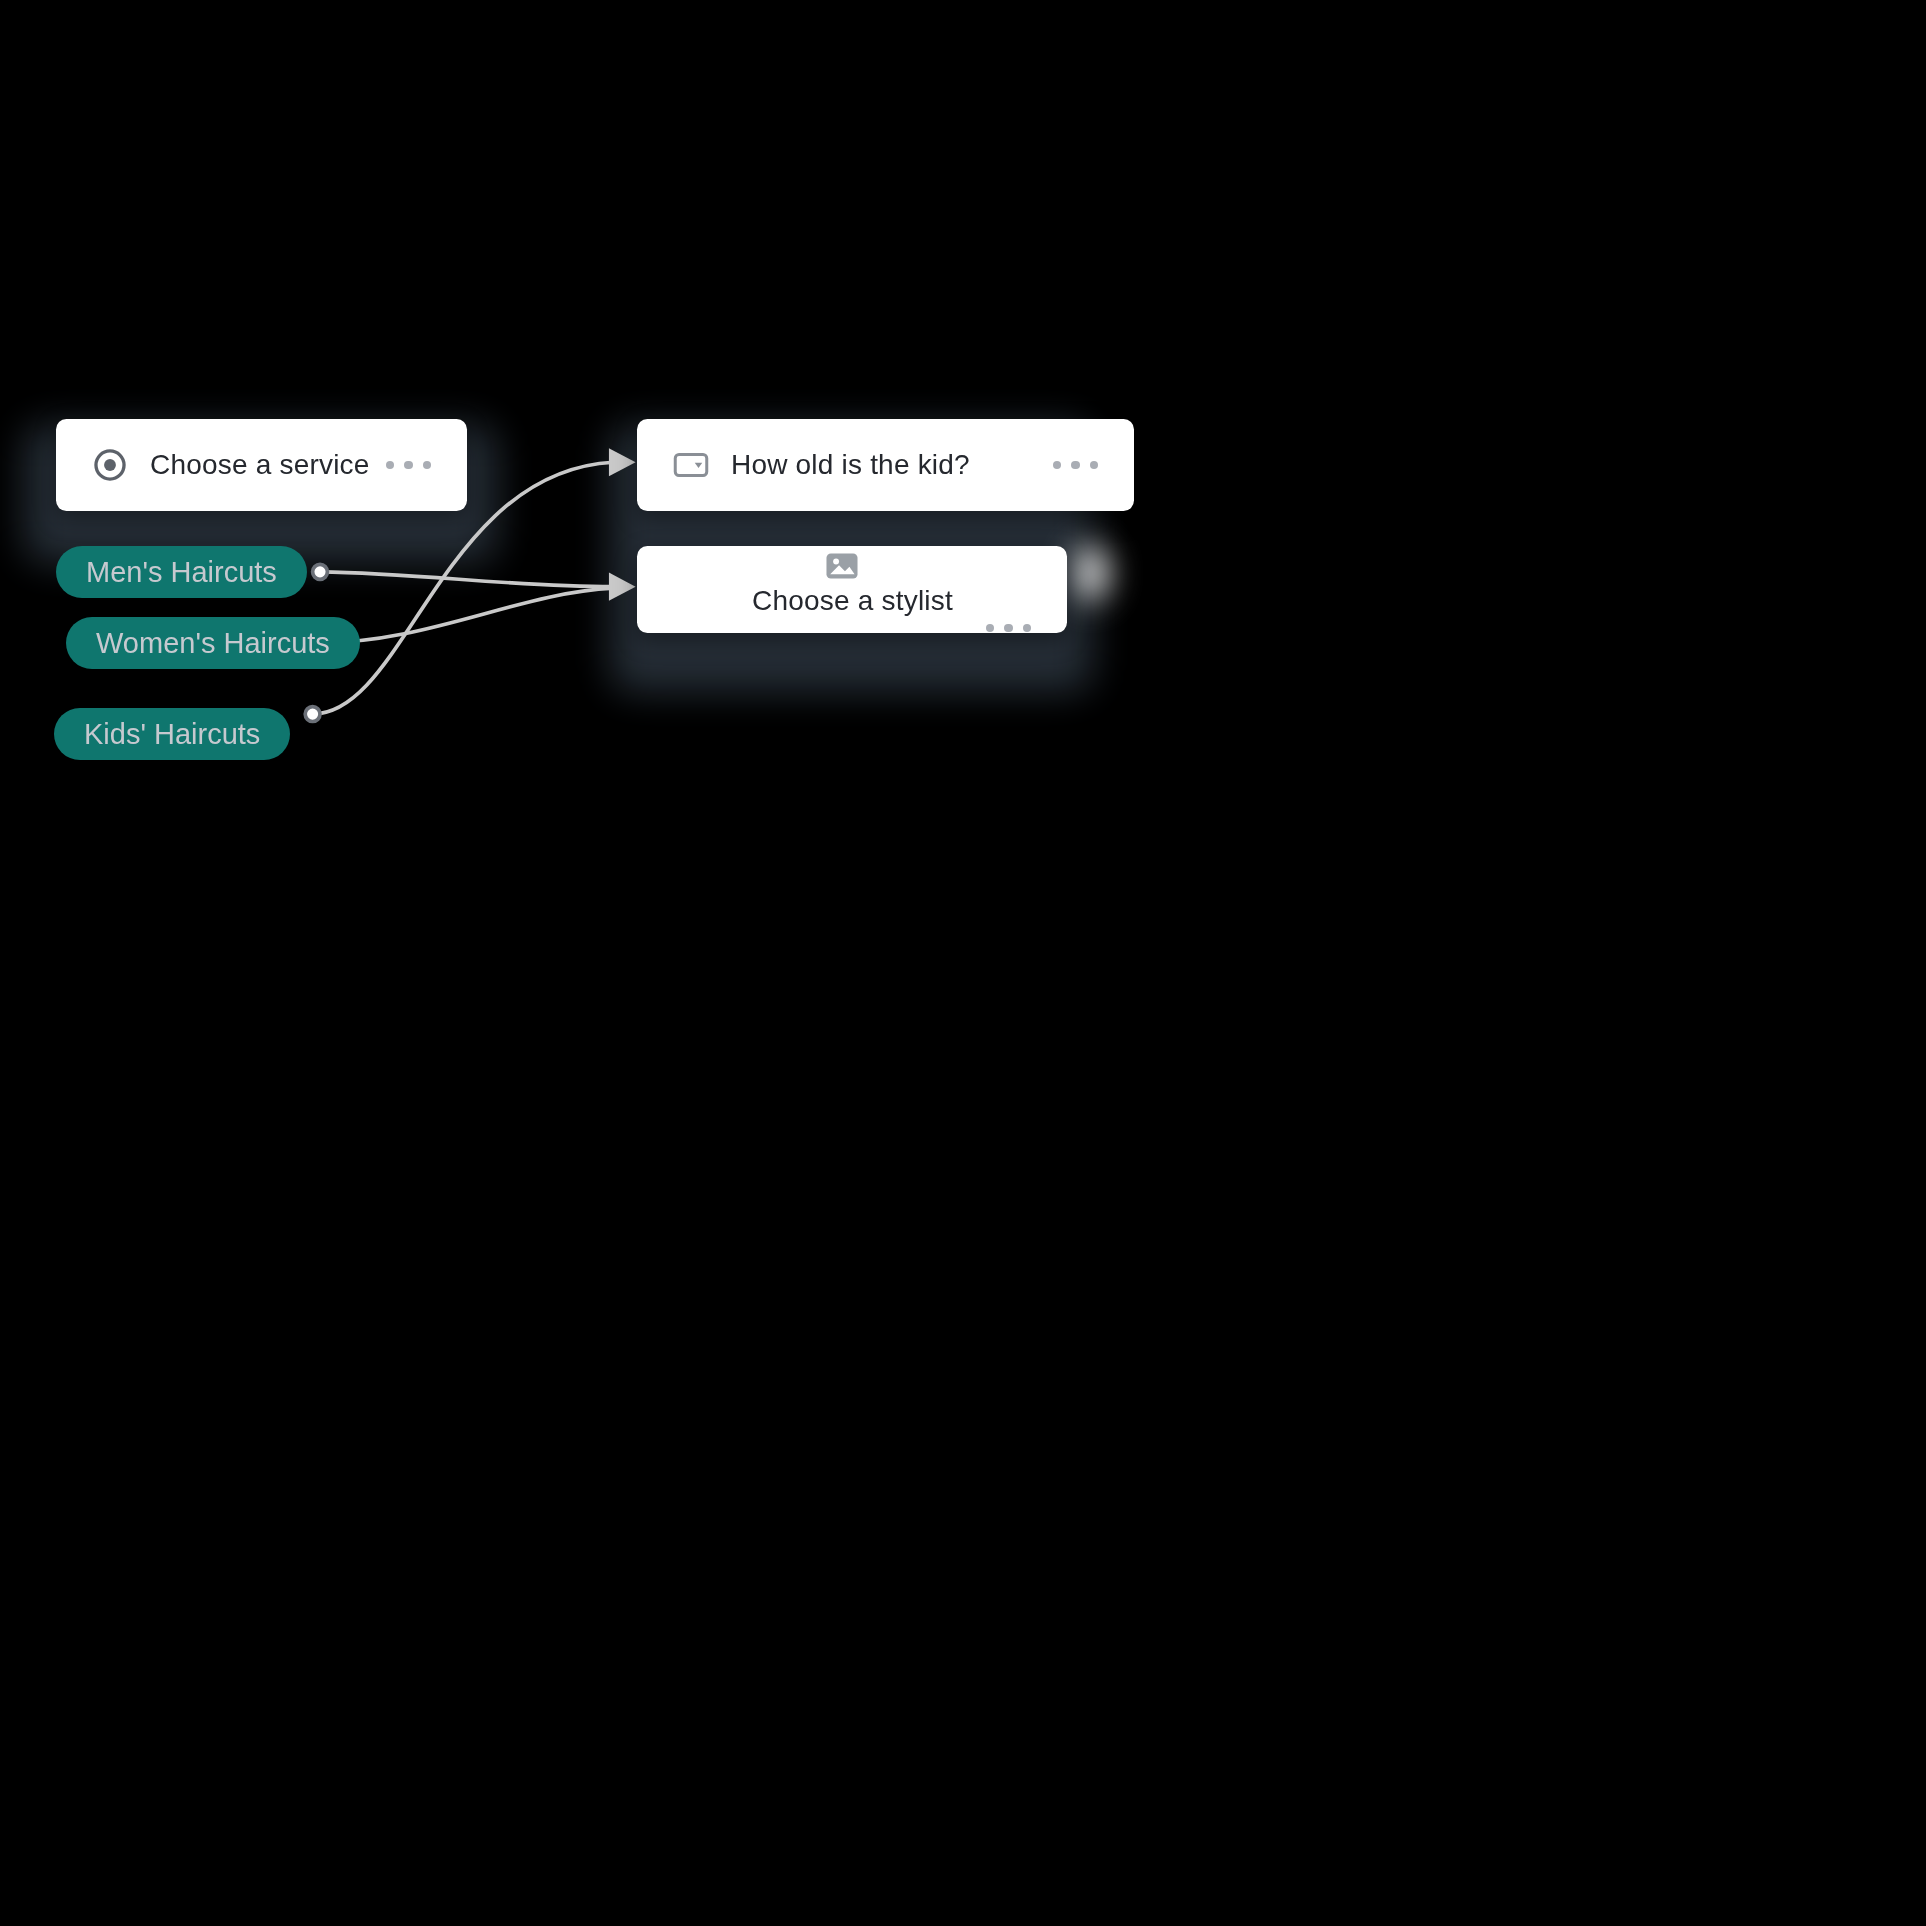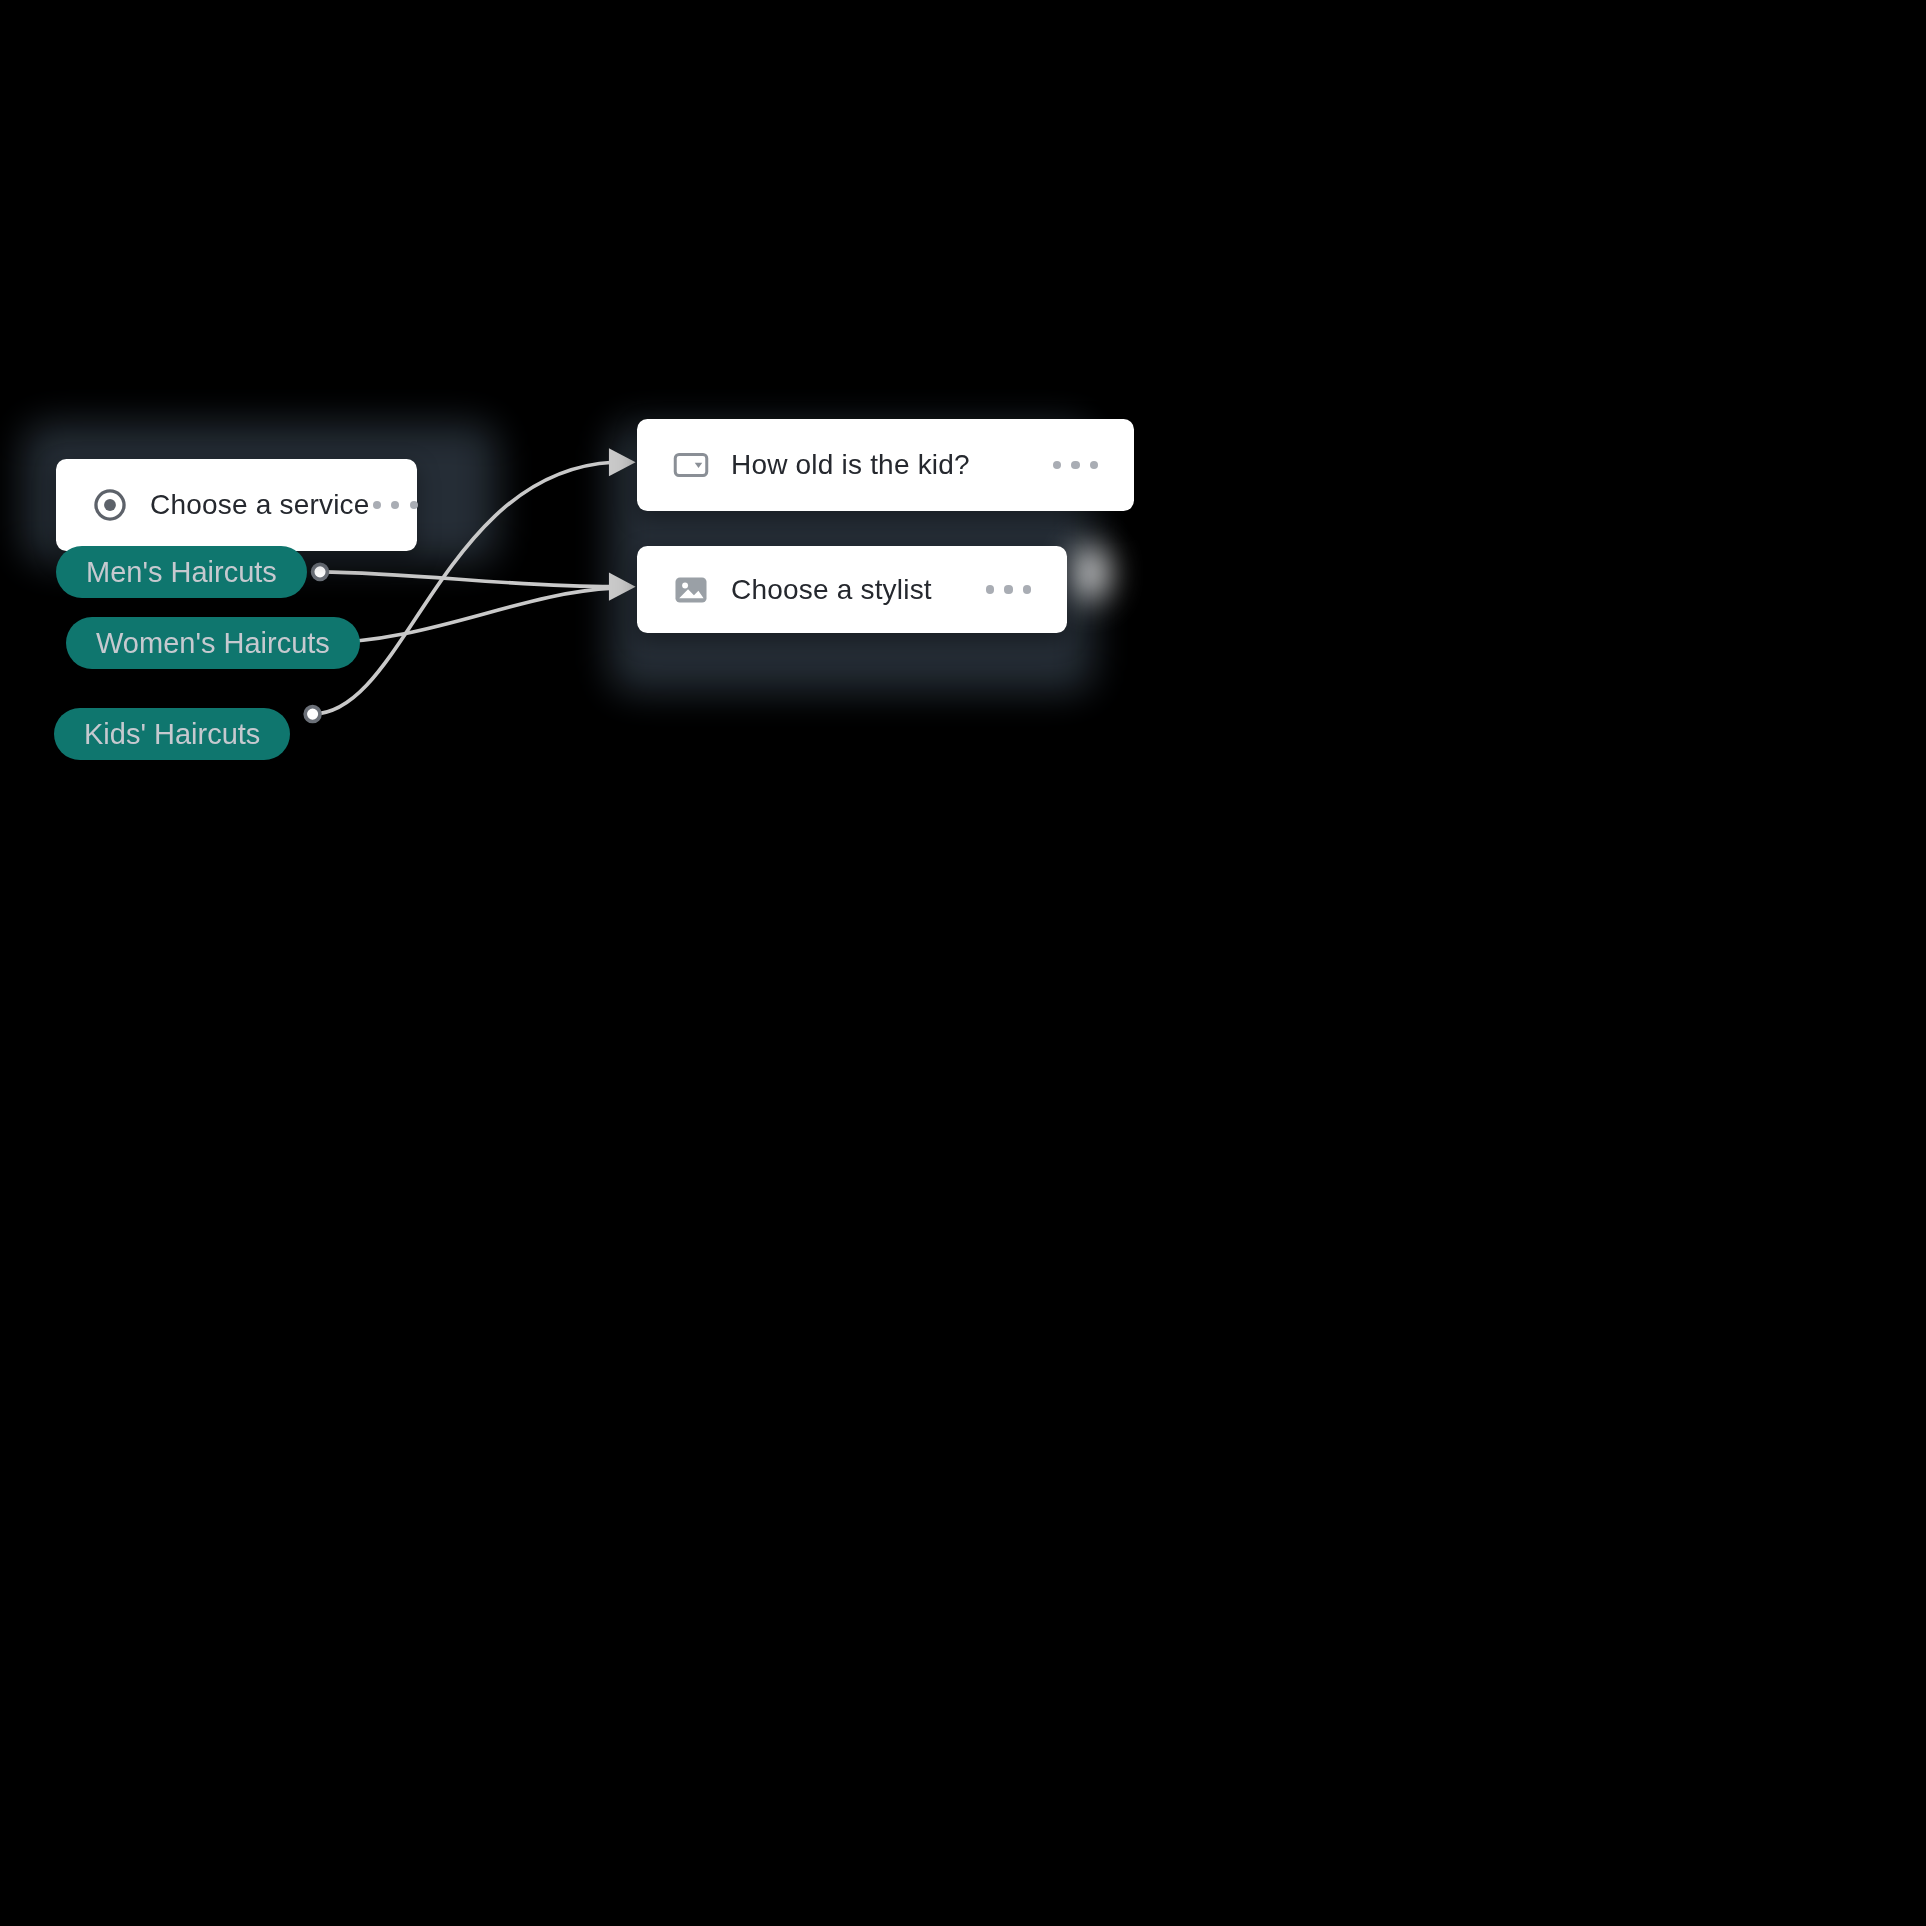--- a/index.html
+++ b/index.html
@@ -100,21 +100,21 @@
   </g>
   <polygon points="858,624 822,605 822,643" fill="#c9c9c9"></polygon>
   <polygon points="858,792 822,773 822,811" fill="#c9c9c9"></polygon>
   <g>
     <circle cx="432" cy="772" r="10" fill="#ffffff" stroke="#6b7078" stroke-width="5"></circle>
     <circle cx="428" cy="868" r="10" fill="#ffffff" stroke="#6b7078" stroke-width="5"></circle>
     <circle cx="422" cy="964" r="10" fill="#ffffff" stroke="#6b7078" stroke-width="5"></circle>
   </g>
 </svg>
 
-<div class="card" style="left:56px; top:419px; width:361px; height:92px;margin-top:40px;">
+<div class="card" style="left:56px; top:419px; width:411px; height:92px;">
   <span class="icon-wrap">
     <svg width="34" height="34" viewBox="0 0 46 46">
       <circle cx="23" cy="23" r="19" fill="none" stroke="#5d626a" stroke-width="4.5"></circle>
       <circle cx="23" cy="23" r="8" fill="#5d626a"></circle>
     </svg>
   </span>
   <span class="title">Choose a service</span>
   <span class="dots">
     <span class="dot"></span>
     <span class="dot"></span>
@@ -140,21 +140,21 @@
     </svg>
   </span>
   <span class="title">How old is the kid?</span>
   <span class="dots">
     <span class="dot"></span>
     <span class="dot"></span>
     <span class="dot"></span>
   </span>
 </div>
 
-<div class="card" style="left:637px; top:546px; width:430px; height:87px;">
+<div class="card" style="left:637px; top:546px; width:430px; height:87px;flex-direction:column;">
   <span class="icon-wrap">
     <svg width="34" height="30" viewBox="0 0 46 40">
       <rect x="2" y="3" width="42" height="34" rx="6" fill="#9aa0a6"></rect>
       <circle cx="15" cy="14" r="4" fill="#ffffff"></circle>
       <path d="M 7 31 L 19 19 L 27 27 L 33 21 L 40 31 Z" fill="#ffffff"></path>
     </svg>
   </span>
   <span class="title">Choose a stylist</span>
   <span class="dots">
     <span class="dot"></span>

